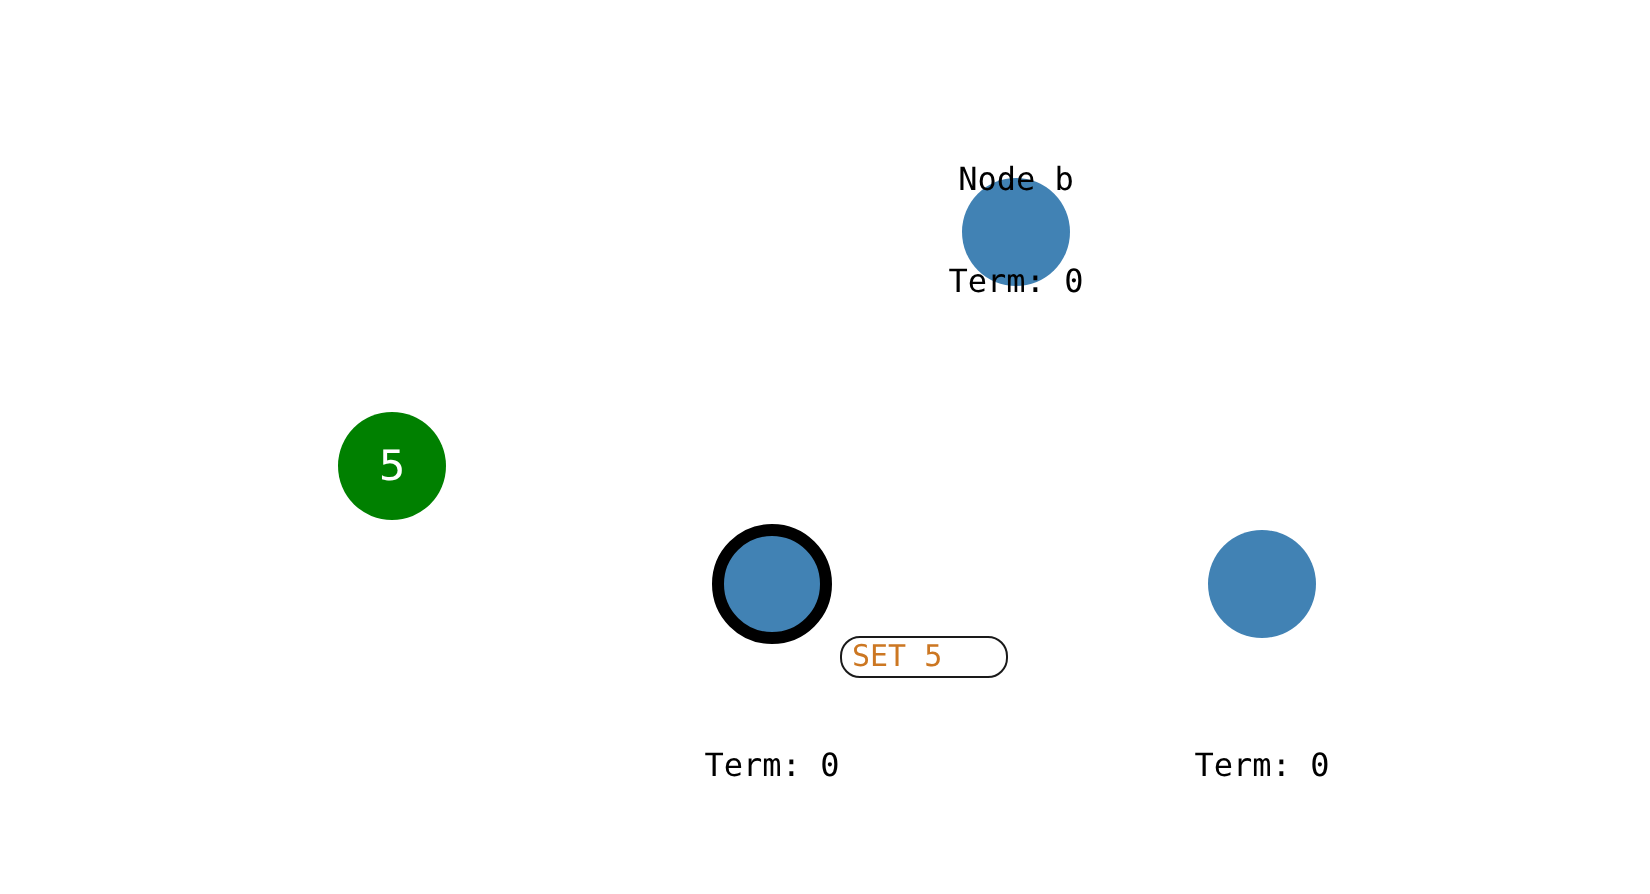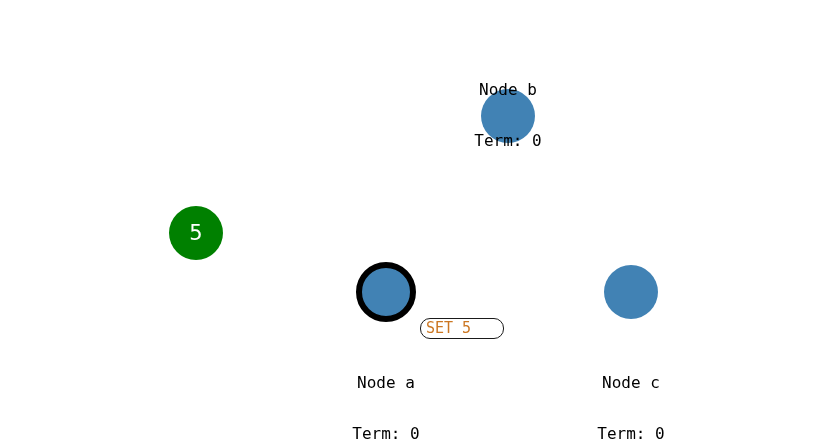--- a/index.html
+++ b/index.html
@@ -76,27 +76,25 @@
 <div id="canvas">
 
   <div class="node node-plain" style="left:481px; top:89px; width:54px; height:54px;"></div>
   <div class="node-label" style="left:448px; top:47px; width:120px;">
     <span class="lbl-line">Node b</span>
     <span class="lbl-line">Term: 0</span>
   </div>
 
   <div class="node node-selected" style="left:356px; top:262px; width:60px; height:60px;"></div>
   <div class="node-label" style="left:326px; top:340px; width:120px;">
-    <span class="lbl-line">Node a</span>
     <span class="lbl-line">Term: 0</span>
   </div>
 
   <div class="node node-plain" style="left:604px; top:265px; width:54px; height:54px;"></div>
   <div class="node-label" style="left:571px; top:340px; width:120px;">
-    <span class="lbl-line">Node c</span>
     <span class="lbl-line">Term: 0</span>
   </div>
 
   <div class="msg-token" style="left:169px; top:206px; width:54px; height:54px;">
     <span class="msg-token-text">5</span>
   </div>
 
   <div class="cmd-box" style="left:420px; top:318px; width:84px; height:21px;border-radius:10px;">
     <span class="cmd-box-text">SET 5</span>
   </div>

